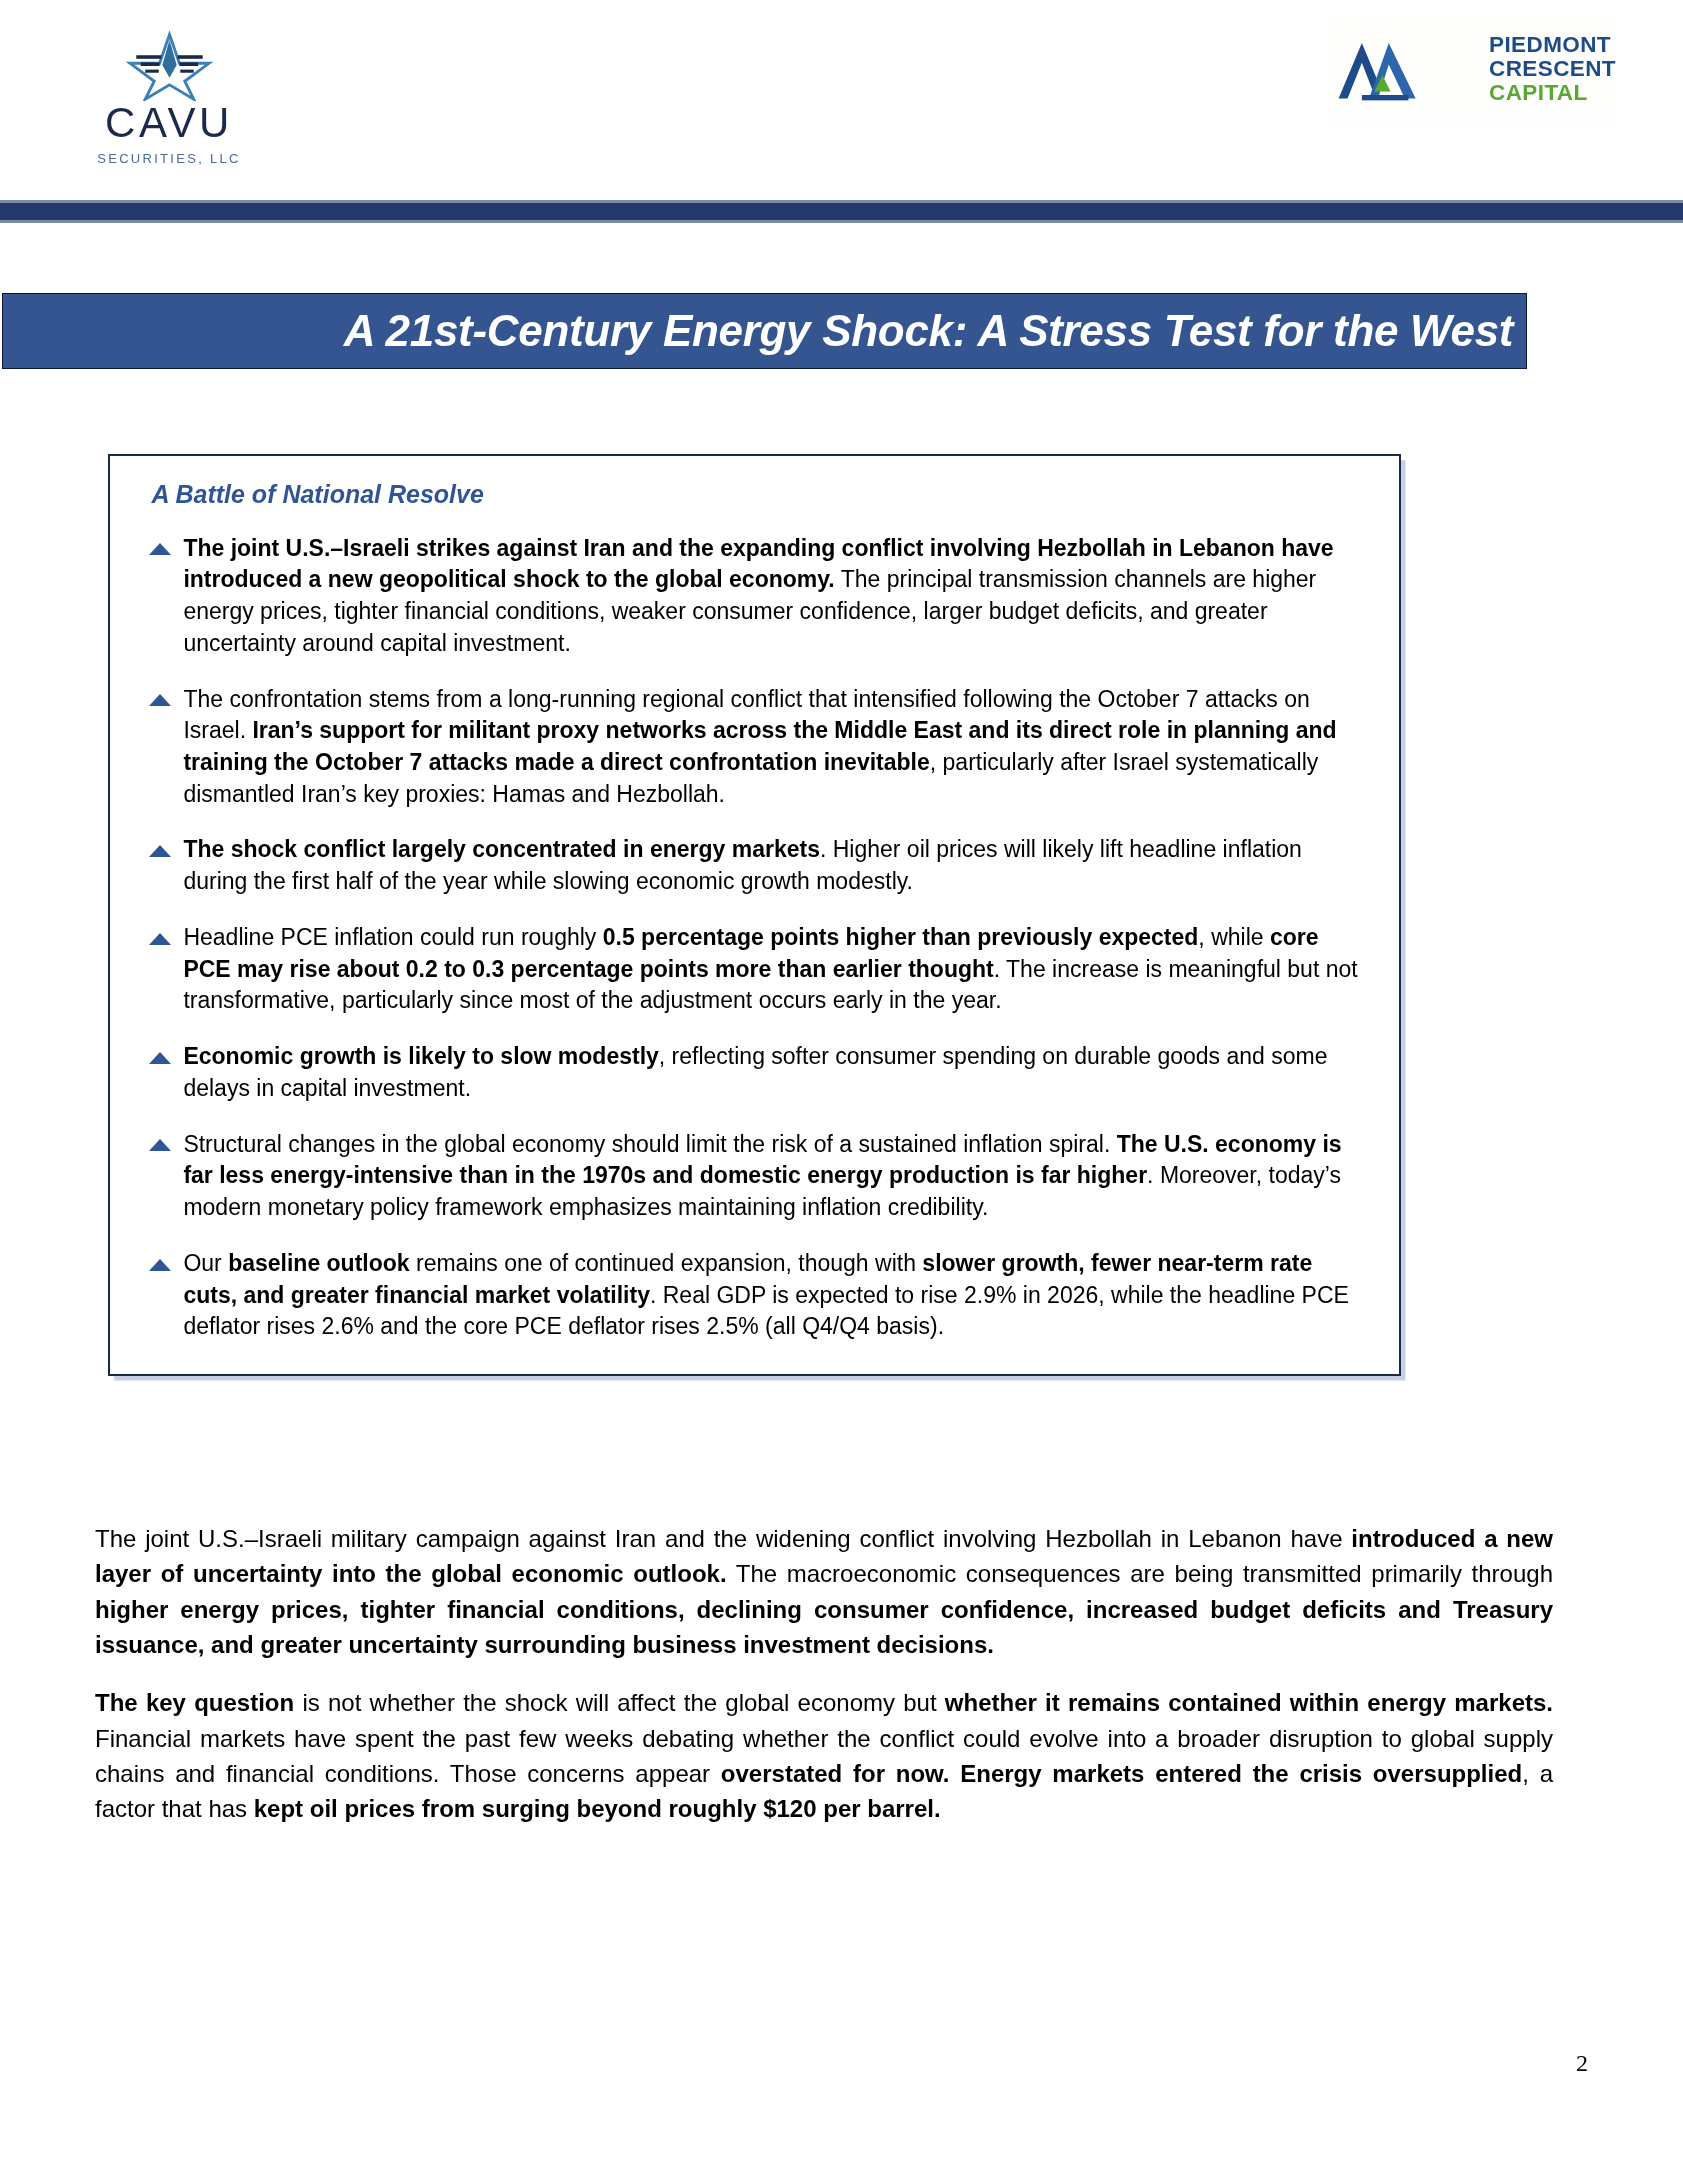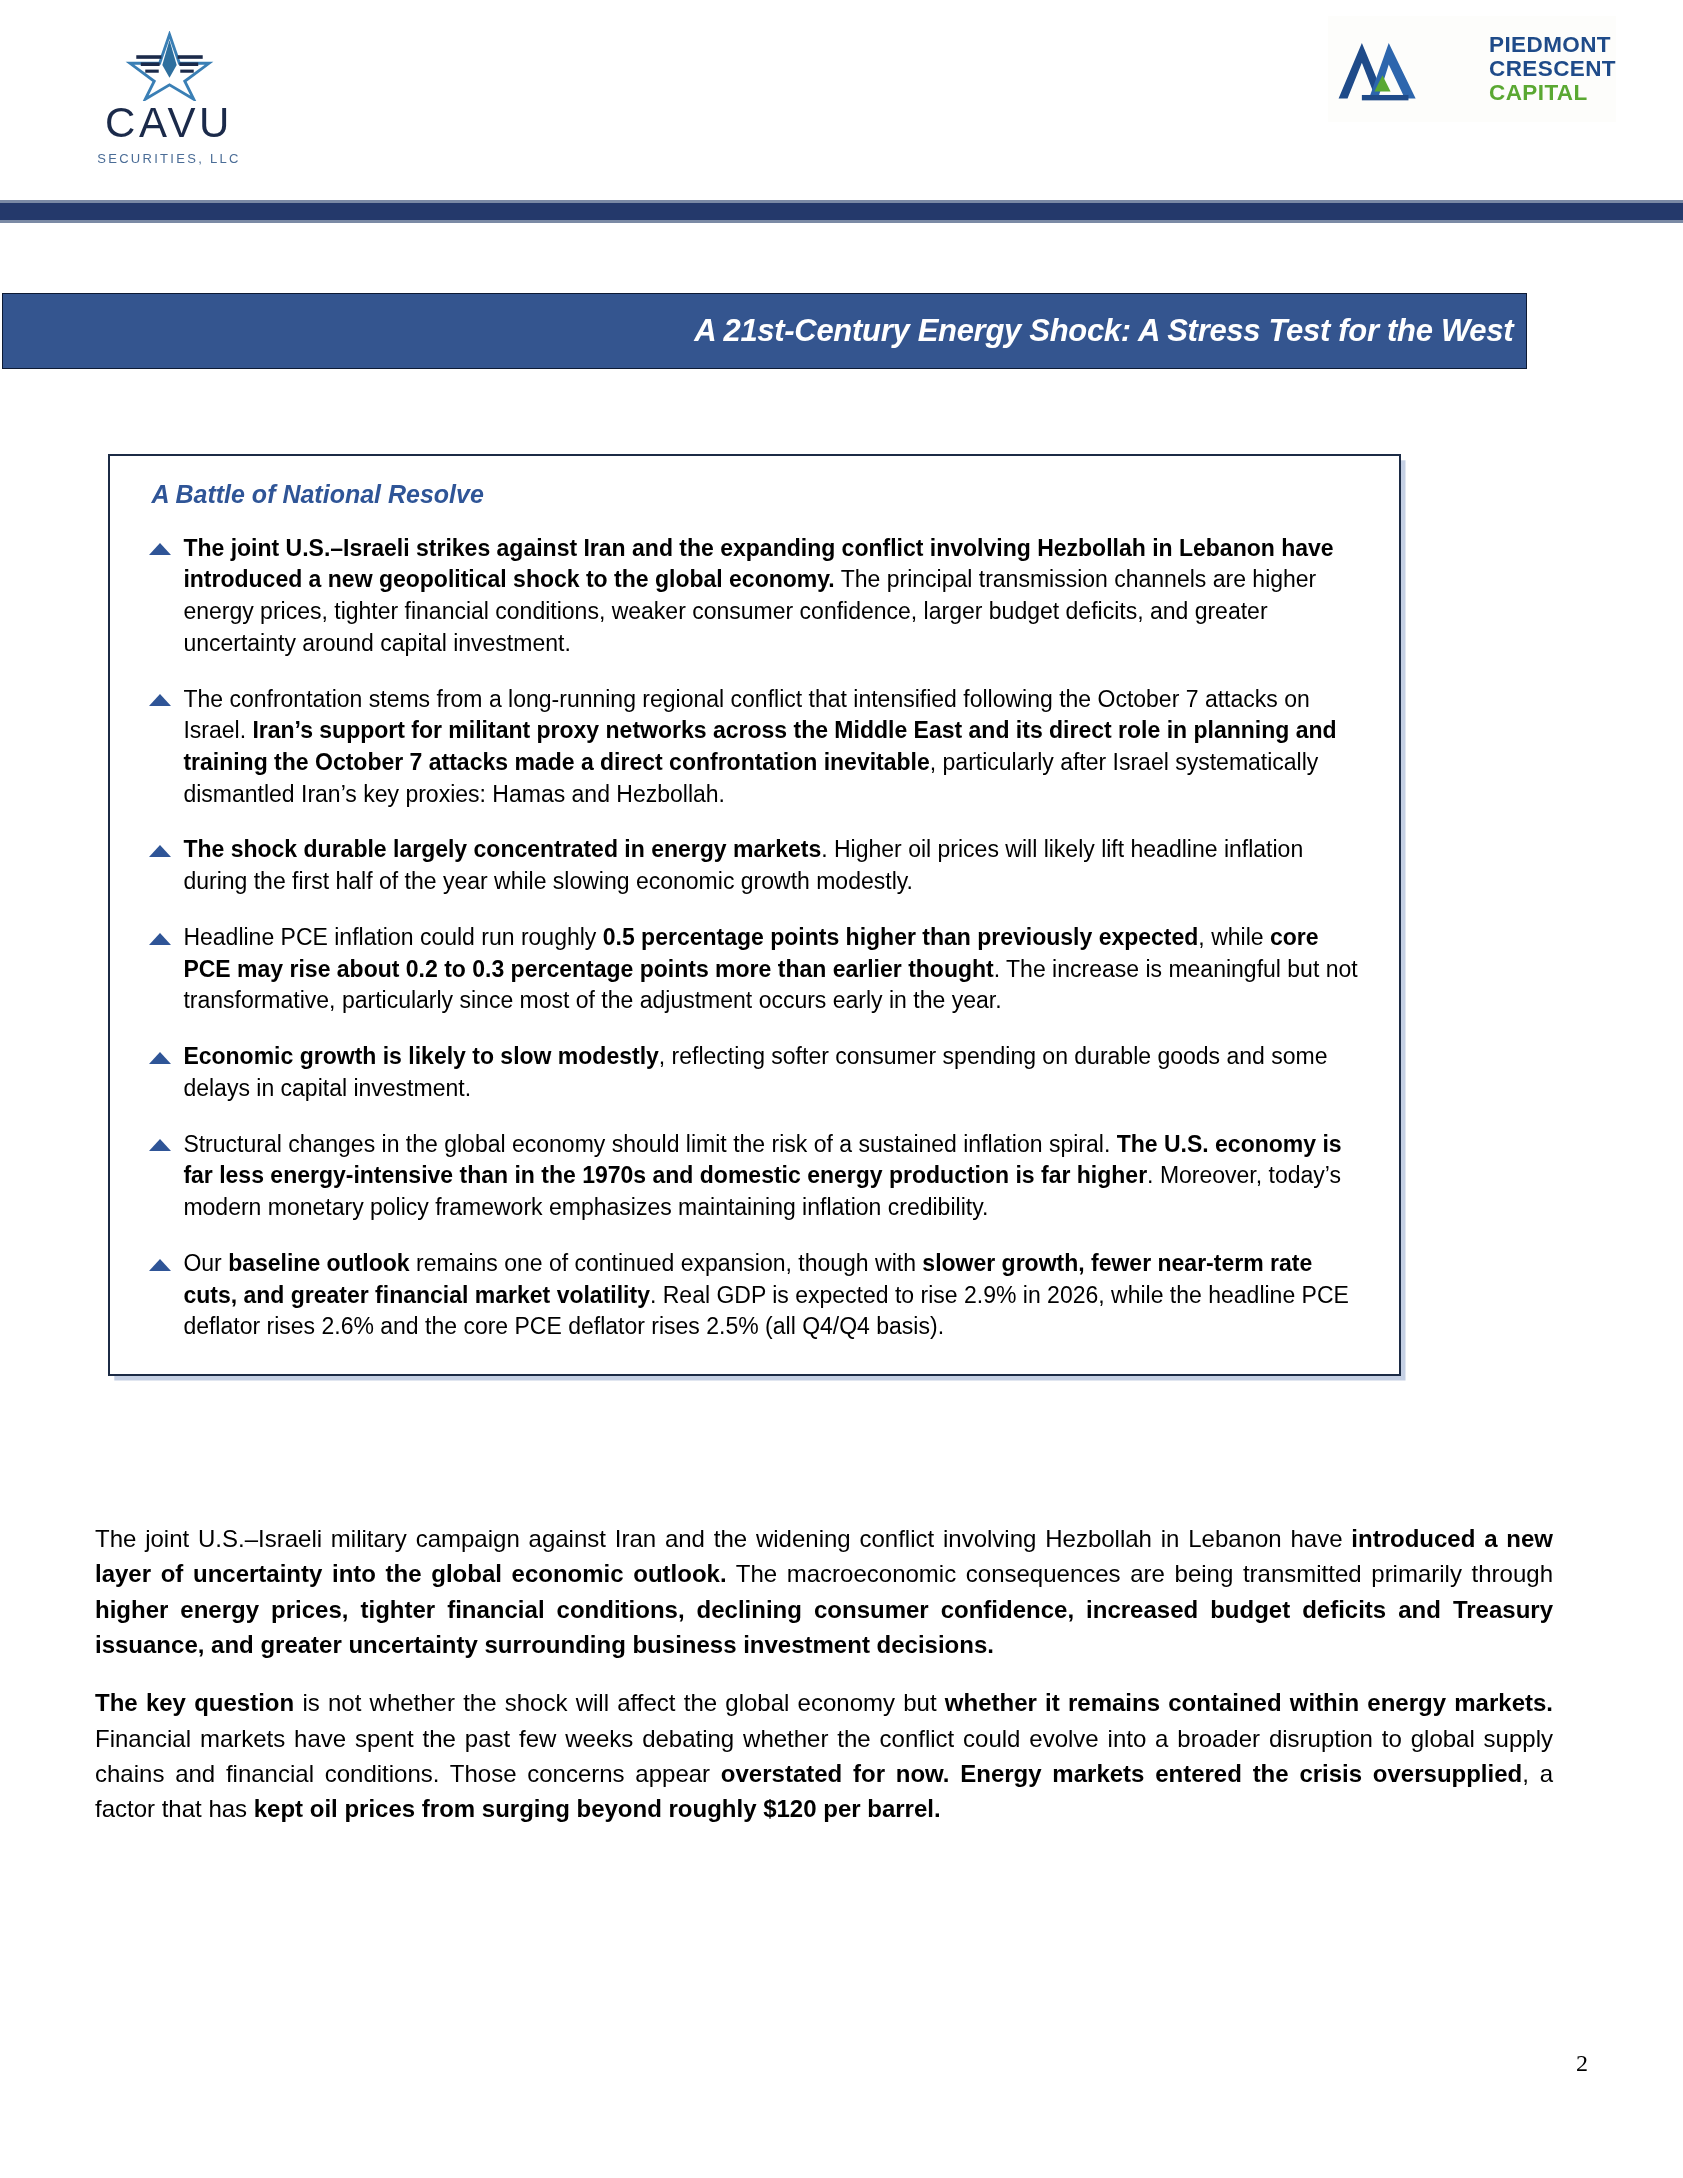--- a/index.html
+++ b/index.html
@@ -104,21 +104,21 @@
     box-sizing: border-box;
     display: flex;
     align-items: center;
     justify-content: flex-end;
   }
   .title-text {
     color: #ffffff;
     font-family: "Liberation Sans", sans-serif;
     font-style: italic;
     font-weight: bold;
-    font-size: 31px;
+    font-size: 44px;
     letter-spacing: -0.3px;
     padding-right: 12.6px;
     white-space: nowrap;
   }
 
   
   .callout-box {
     position: absolute;
     left: 108px;
     top: 454px;
@@ -235,21 +235,21 @@
 
 <div class="title-banner">
   <span class="title-text">A 21st-Century Energy Shock: A Stress Test for the West</span>
 </div>
 
 <div class="callout-box">
   <div class="callout-title">A Battle of National Resolve</div>
   <ul class="bullets" id="bullet-list">
       <li><span class="tri"></span><b>The joint U.S.–Israeli strikes against Iran and the expanding conflict involving Hezbollah in Lebanon have introduced a new geopolitical shock to the global economy.</b><span> The principal transmission channels are higher energy prices, tighter financial conditions, weaker consumer confidence, larger budget deficits, and greater uncertainty around capital investment.</span></li>
       <li><span class="tri"></span><span>The confrontation stems from a long-running regional conflict that intensified following the October 7 attacks on Israel. </span><b>Iran’s support for militant proxy networks across the Middle East and its direct role in planning and training the October 7 attacks made a direct confrontation inevitable</b><span>, particularly after Israel systematically dismantled Iran’s key proxies: Hamas and Hezbollah.</span></li>
-      <li><span class="tri"></span><b>The shock durable largely concentrated in energy markets</b><span>. Higher oil prices will likely lift headline inflation during the first half of the year while slowing economic growth modestly.</span></li>
+      <li><span class="tri"></span><b>The shock conflict largely concentrated in energy markets</b><span>. Higher oil prices will likely lift headline inflation during the first half of the year while slowing economic growth modestly.</span></li>
       <li><span class="tri"></span><span>Headline PCE inflation could run roughly </span><b>0.5 percentage points higher than previously expected</b><span>, while </span><b>core PCE may rise about 0.2 to 0.3 percentage points more than earlier thought</b><span>. The increase is meaningful but not transformative, particularly since most of the adjustment occurs early in the year.</span></li>
       <li><span class="tri"></span><b>Economic growth is likely to slow modestly</b><span>, reflecting softer consumer spending on durable goods and some delays in capital investment.</span></li>
       <li><span class="tri"></span><span>Structural changes in the global economy should limit the risk of a sustained inflation spiral. </span><b>The U.S. economy is far less energy-intensive than in the 1970s and domestic energy production is far higher</b><span>. Moreover, today’s modern monetary policy framework emphasizes maintaining inflation credibility.</span></li>
       <li><span class="tri"></span><span>Our </span><b>baseline outlook</b><span> remains one of continued expansion, though with </span><b>slower growth, fewer near-term rate cuts, and greater financial market volatility</b><span>. Real GDP is expected to rise 2.9% in 2026, while the headline PCE deflator rises 2.6% and the core PCE deflator rises 2.5% (all Q4/Q4 basis).</span></li>
     </ul>
 </div>
 
 <div class="prose">
   <div id="prose-paras">
       <p><span>The joint U.S.–Israeli military campaign against Iran and the widening conflict involving Hezbollah in Lebanon have </span><b>introduced a new layer of uncertainty into the global economic outlook.</b><span> The macroeconomic consequences are being transmitted primarily through </span><b>higher energy prices, tighter financial conditions, declining consumer confidence, increased budget deficits and Treasury issuance, and greater uncertainty surrounding business investment decisions.</b></p>

